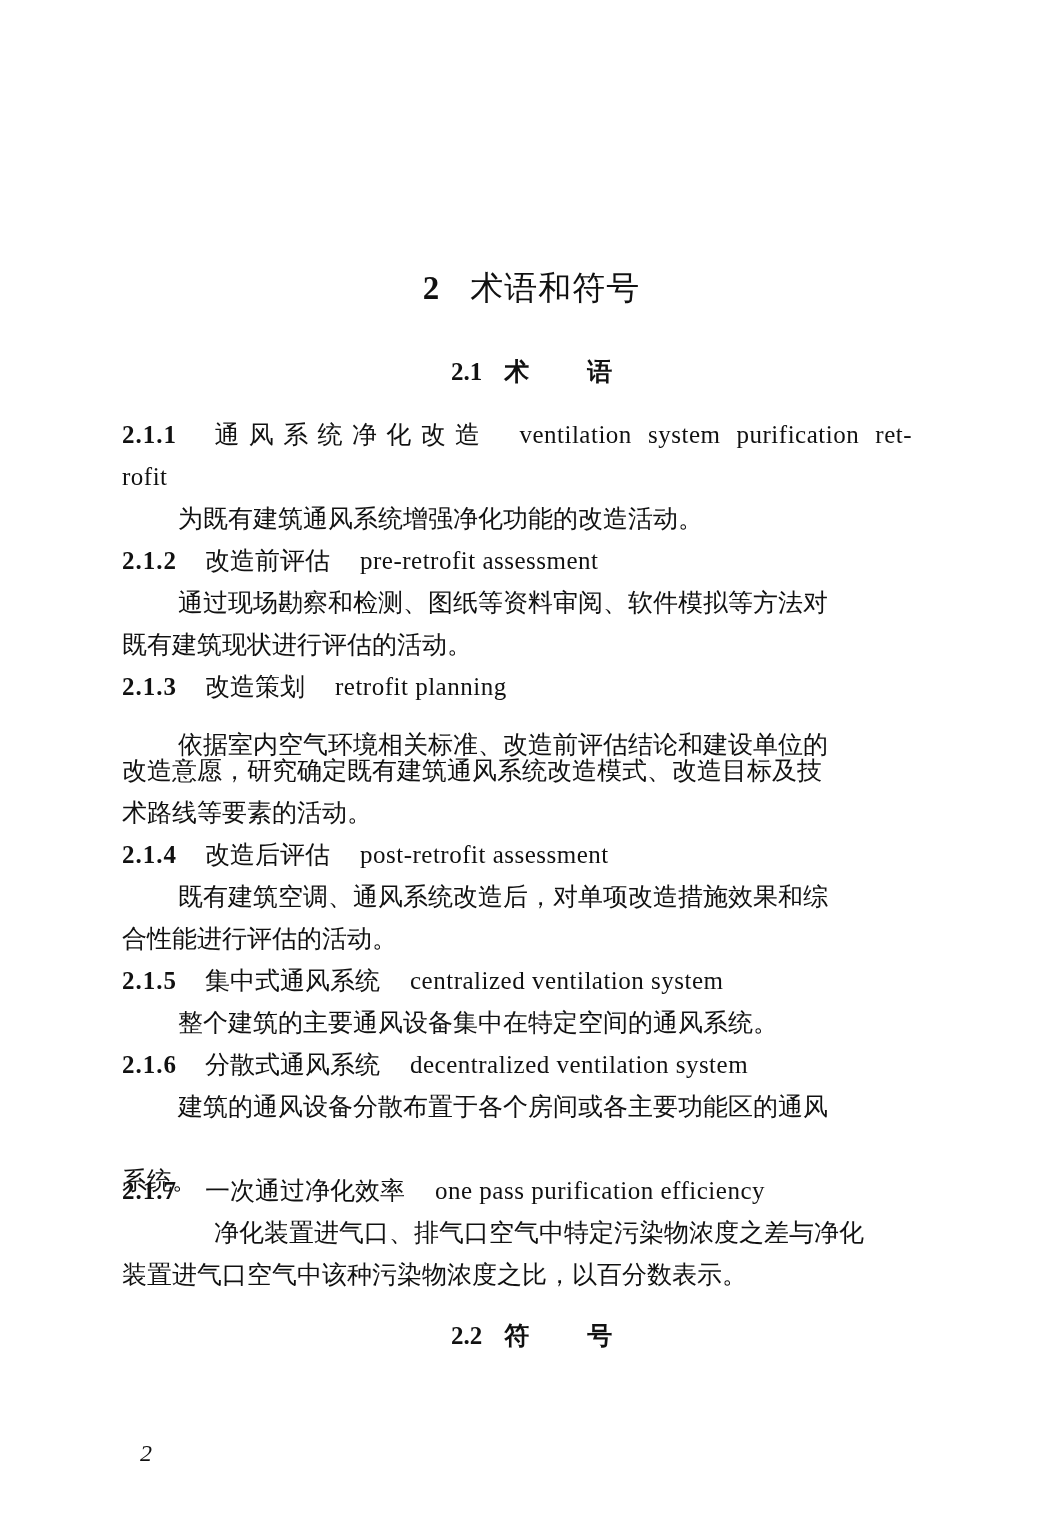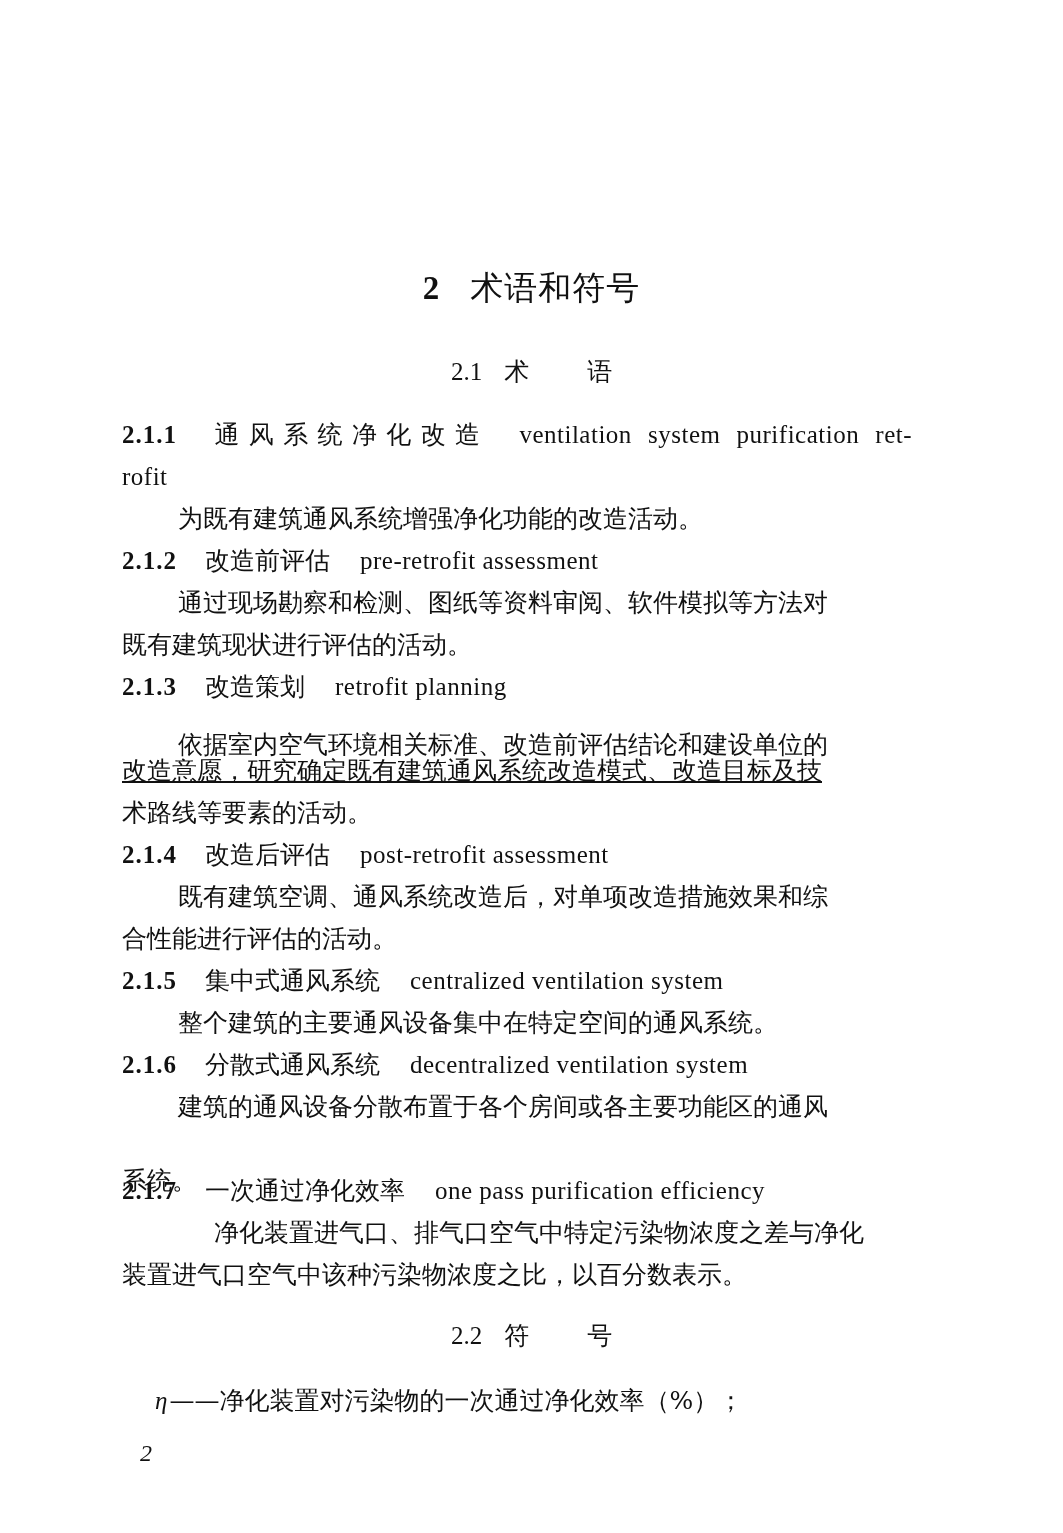--- a/index.html
+++ b/index.html
@@ -9,21 +9,21 @@
       color: #111111;
     }
     .page { position: absolute; left: 0; top: 0; width: 1063px; height: 1533px; }
     .chapter-title {
       position: absolute; left: 0; width: 1063px; top: 262px;
       text-align: center; font-size: 33px; line-height: 52px; letter-spacing: 1px;
     }
     .chapter-title .num { font-family: "Liberation Serif", serif; font-weight: bold; margin-right: 30px; }
     .section-title {
       position: absolute; left: 0; width: 1063px;
-      text-align: center; font-size: 25px; line-height: 40px; font-weight: normal;
+      text-align: center; font-size: 25px; line-height: 40px; font-weight: bold;
     }
     .section-title .num { font-family: "Liberation Serif", serif; margin-right: 22px; }
     .section-title .w1 { margin-right: 58px; }
     .line {
       position: absolute; left: 122px; width: 790px;
       font-size: 25px; line-height: 42px; white-space: nowrap;
     }
     .line.indent { left: 178px; }
     .term-num { font-family: "Liberation Serif", serif; font-weight: bold; margin-right: 28px; letter-spacing: 1px; }
     .term-cn { margin-right: 30px; }
@@ -60,21 +60,21 @@
   <div class="line" style="top:540px;">
     <span class="term-num">2.1.2</span><span class="term-cn">改造前评估</span><span class="term-en">pre-retrofit assessment</span>
   </div>
   <div class="line indent" style="top:582px;">通过现场勘察和检测、图纸等资料审阅、软件模拟等方法对</div>
   <div class="line" style="top:624px;">既有建筑现状进行评估的活动。</div>
 
   <div class="line" style="top:666px;">
     <span class="term-num">2.1.3</span><span class="term-cn">改造策划</span><span class="term-en">retrofit planning</span>
   </div>
   <div class="line indent" style="top:708px;margin-top:16px;">依据室内空气环境相关标准、改造前评估结论和建设单位的</div>
-  <div class="line" style="top:750px;text-decoration:underline;">改造意愿，研究确定既有建筑通风系统改造模式、改造目标及技</div>
+  <div class="line" style="top:750px;">改造意愿，研究确定既有建筑通风系统改造模式、改造目标及技</div>
   <div class="line" style="top:792px;">术路线等要素的活动。</div>
 
   <div class="line" style="top:834px;">
     <span class="term-num">2.1.4</span><span class="term-cn">改造后评估</span><span class="term-en">post-retrofit assessment</span>
   </div>
   <div class="line" style="top:918px;">合性能进行评估的活动。</div>
   <div class="line indent" style="top:876px;">既有建筑空调、通风系统改造后，对单项改造措施效果和综</div>
 
   <div class="line" style="top:960px;">
     <span class="term-num">2.1.5</span><span class="term-cn">集中式通风系统</span><span class="term-en">centralized ventilation system</span>
@@ -90,18 +90,15 @@
   <div class="line" style="top:1170px;">
     <span class="term-num">2.1.7</span><span class="term-cn">一次通过净化效率</span><span class="term-en">one pass purification efficiency</span>
   </div>
   <div class="line indent" style="top:1212px;margin-left:36px;">净化装置进气口、排气口空气中特定污染物浓度之差与净化</div>
   <div class="line" style="top:1254px;">装置进气口空气中该种污染物浓度之比，以百分数表示。</div>
 
   <div class="section-title" style="top:1316px;">
     <span class="num">2.2</span><span class="w1">符</span><span>号</span>
   </div>
 
-  <div class="symbol-line">
-    <span class="eta">η</span><span>——净化装置对污染物的一次通过净化效率（%）；</span>
-  </div>
 
   <div class="page-number">2</div>
 </div>
 
 </body></html>

